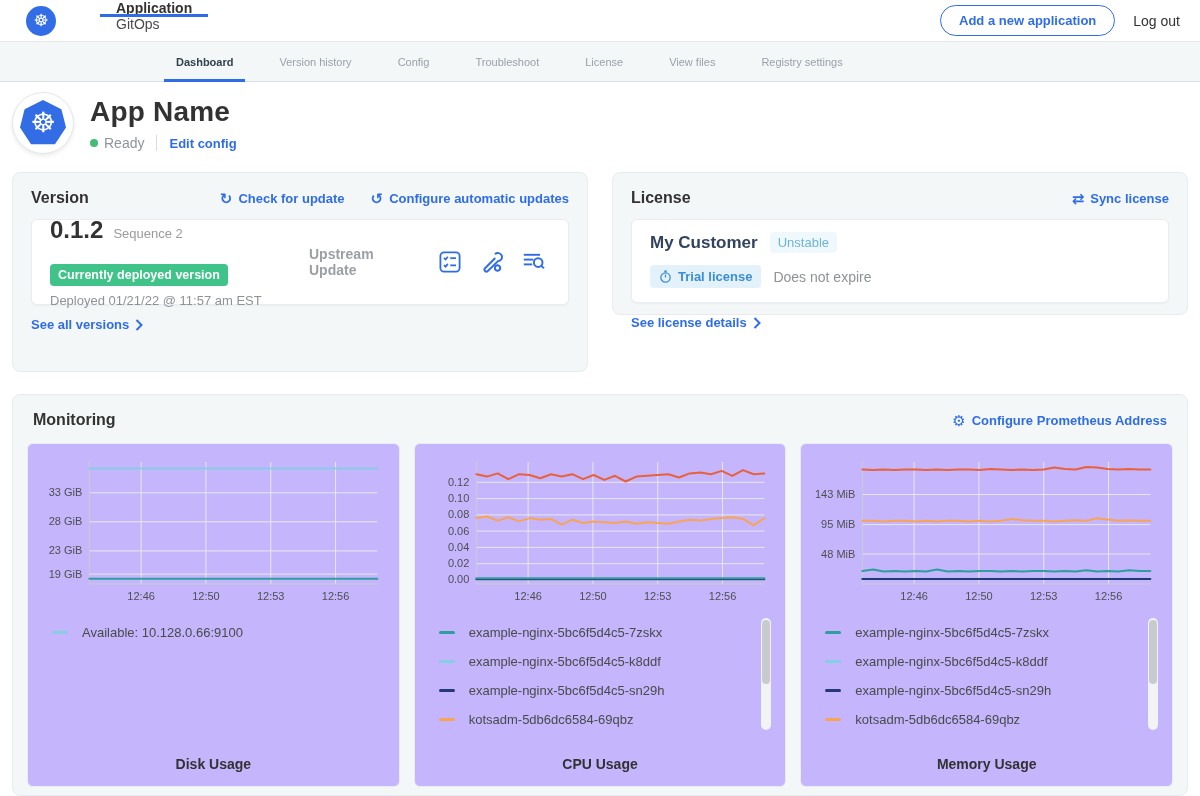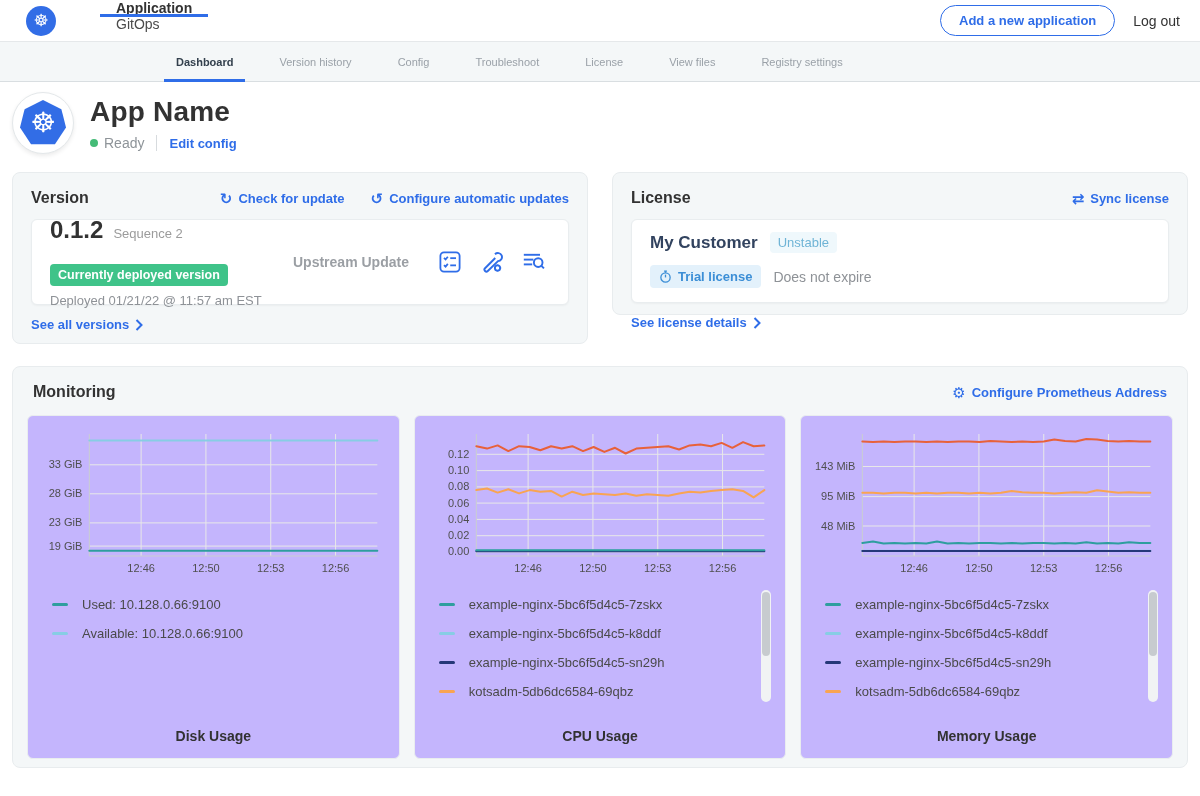--- a/index.html
+++ b/index.html
@@ -31,26 +31,26 @@
   .app-title { font-size:28px; font-weight:bold; color:#323232; letter-spacing:.2px; }
   .app-status-row { display:flex; align-items:center; margin-top:7px; font-size:14px; }
   .status-dot { width:8px; height:8px; border-radius:50%; background:#44bb77; margin-right:6px; }
   .status-text { color:#8e9499; margin-right:12px; }
   .vdivider { width:1px; height:16px; background:#d7dbde; margin-right:12px; }
   .link { color:#2f6de8; font-weight:bold; font-size:13px; cursor:pointer; text-decoration:none; display:inline-flex; align-items:center; gap:6px; }
 
   
   .cards-row { display:flex; gap:24px; padding:4px 12px 0 12px; }
   .panel { background:#f4f7f8; border:1px solid #e8ecee; border-radius:8px; padding:16px 18px; }
-  .panel-version { width:576px; height:172px; }
+  .panel-version { width:576px; height:200px; }
   .panel-license { width:576px; height:143px; }
   .panel-head { display:flex; align-items:center; }
   .panel-title { font-size:16px; font-weight:bold; color:#323232; }
   .panel-links { margin-left:auto; display:flex; gap:26px; }
-  .inner-card { background:#fff; border:1px solid #e9edef; border-radius:6px; box-shadow:0 1px 2px rgba(0,0,0,.04); margin-top:12px; }
+  .inner-card { background:#fff; border:1px solid #e9edef; border-radius:6px; box-shadow:0 1px 2px rgba(0,0,0,.04); margin-top:12px;gap:16px; }
   .version-inner { display:flex; align-items:center; padding:14px 22px 14px 18px; height:86px; }
   .ver-col { min-width:215px; }
   .ver-line1 { display:flex; align-items:baseline; gap:10px; }
   .ver-number { font-size:24px; font-weight:bold; color:#323232; }
   .ver-seq { font-size:13px; color:#9b9b9b; }
   .badge-green { display:inline-block; background:#3fc389; color:#fff; font-size:12.5px; font-weight:bold; border-radius:4px; padding:4px 8px; margin-top:20px; }
   .deployed { font-size:13px; color:#8e9297; margin-top:7px; }
   .upstream { font-size:14px; font-weight:bold; color:#9b9fa4; margin-left:28px; }
   .ver-icons { margin-left:auto; display:flex; align-items:center; gap:18px; }
   .icon-btn { cursor:pointer; display:flex; }
@@ -258,24 +258,20 @@
             <line x1="227.4" x2="227.4" y1="8" y2="130" stroke="#e8e8e8"></line>
             <text x="227.4" y="146" text-anchor="middle" font-size="11" fill="#4f4f4f" font-family="Liberation Sans, sans-serif">12:53</text>
             <line x1="292.2" x2="292.2" y1="8" y2="130" stroke="#e8e8e8"></line>
             <text x="292.2" y="146" text-anchor="middle" font-size="11" fill="#4f4f4f" font-family="Liberation Sans, sans-serif">12:56</text>
             <line x1="46" x2="46" y1="8" y2="130" stroke="#c9ced1"></line>
             <line x1="46" x2="334" y1="130" y2="130" stroke="#c9ced1"></line>
             <polyline points="46.0,14.4 334.0,14.4" fill="none" stroke="#87cde4" stroke-width="2" stroke-linejoin="round" stroke-linecap="round"></polyline>
             <polyline points="46.0,124.8 334.0,124.8" fill="none" stroke="#2e9e9e" stroke-width="2" stroke-linejoin="round" stroke-linecap="round"></polyline>
           </svg>
         <div class="legend-wrap">
-          <div class="legend-item">
-            <span class="legend-dash" style="background-color: rgb(46, 158, 158);"></span>
-            <span class="legend-label">Used: 10.128.0.66:9100</span>
-          </div>
           <div class="legend-item">
             <span class="legend-dash" style="background-color: rgb(135, 205, 228);"></span>
             <span class="legend-label">Available: 10.128.0.66:9100</span>
           </div>
         </div>
         <div class="chart-title">Disk Usage</div>
       </div>
 
       <div class="chart-card">
         <svg class="chart-svg" viewBox="0 0 340 152">

